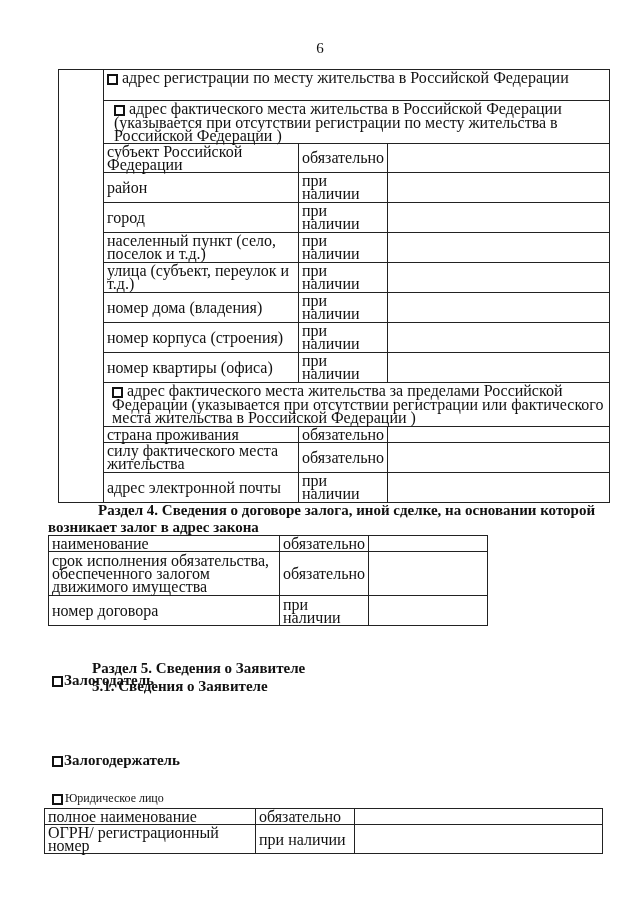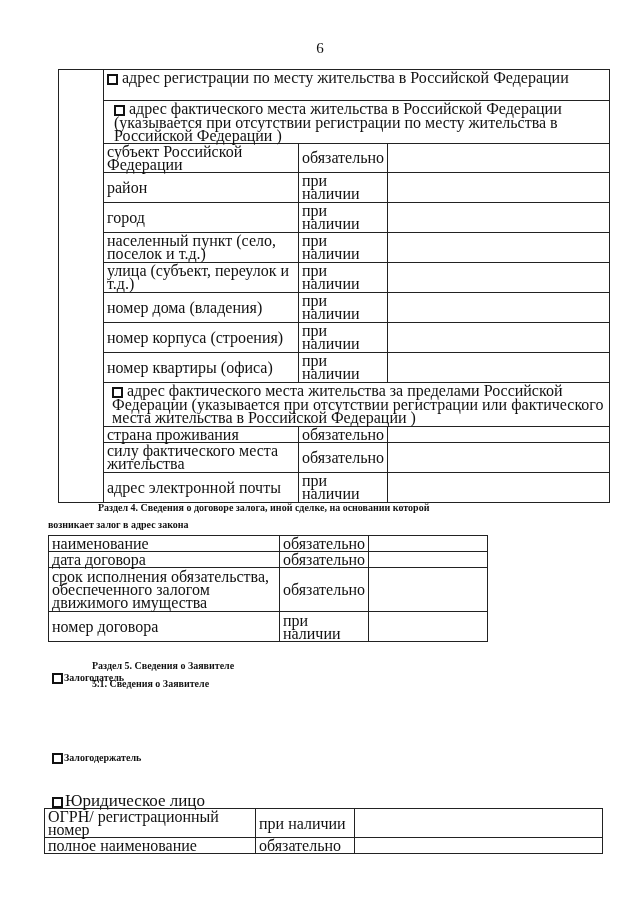--- a/index.html
+++ b/index.html
@@ -4,22 +4,22 @@
 <style>
   html, body { margin:0; padding:0; background:#fff; }
   body { width:640px; height:905px; position:relative; overflow:hidden;
          font-family:"Liberation Serif","DejaVu Serif",serif; color:#111; }
   .abs { position:absolute; }
   .pnum { left:0; width:640px; top:40px; text-align:center; font-size:15px; }
   table { border-collapse:collapse; font-size:16px; line-height:13px; }
   td { border:1px solid #222; padding:1px 3px; vertical-align:middle; }
   .cb { display:inline-block; width:11px; height:11px; border:2px solid #111; vertical-align:middle; margin-right:4px; box-sizing:border-box; }
   .t1 { left:58px; top:69px; width:552px; }
-  .h { font-weight:bold; font-size:10px; }
-  .bx { font-size:17px; }
+  .h { font-weight:bold; font-size:15px; }
+  .bx { font-size:12px; }
 </style>
 </head>
 <body>
 
 <div class="abs pnum">6</div>
 
 <table class="abs t1">
   <tbody>
       <tr style="height:31px">
     <td rowspan="14" style="width:38px"></td>
@@ -92,25 +92,20 @@
 <div class="abs h" style="left:98px;top:502px">Раздел 4. Сведения о договоре залога, иной сделке, на основании которой</div>
 <div class="abs h" style="left:48px;top:519px">возникает залог в адрес закона</div>
 
 <table class="abs" style="left:48px;top:535px;width:440px">
   <tbody>
       <tr>
         <td style="width:224px">наименование</td>
         <td style="width:68px">обязательно</td>
         <td></td>
       </tr>
-  <tr>
-        <td>дата договора</td>
-        <td>обязательно</td>
-        <td></td>
-      </tr>
   <tr style="height:44px">
         <td>срок исполнения обязательства, обеспеченного залогом движимого имущества</td>
         <td>обязательно</td>
         <td></td>
       </tr>
   <tr style="height:30px">
         <td>номер договора</td>
         <td>при наличии</td>
         <td></td>
       </tr>
@@ -119,24 +114,24 @@
 
 <div class="abs h" style="left:92px;top:660px">Раздел 5. Сведения о Заявителе</div>
 <div class="abs h" style="left:92px;top:678px">5.1. Сведения о Заявителе</div>
 
 <div class="abs h" style="left:52px;top:672px"><span class="cb" style="margin-right:1px"></span><span>Залогодатель</span></div>
 <div class="abs h" style="left:52px;top:752px"><span class="cb" style="margin-right:1px"></span><span>Залогодержатель</span></div>
 <div class="abs bx" style="left:52px;top:791px"><span class="cb" style="margin-right:2px"></span><span>Юридическое лицо</span></div>
 
 <table class="abs" style="left:44px;top:808px;width:559px">
   <tbody>
-      <tr style="height:20px">
+      <tr>
+        <td style="width:204px">полное наименование</td>
+        <td style="width:92px">обязательно</td>
+        <td></td>
+      </tr>
+  <tr style="height:20px">
         <td>ОГРН/ регистрационный номер</td>
         <td>при наличии</td>
-        <td></td>
-      </tr>
-  <tr>
-        <td style="width:204px">полное наименование</td>
-        <td style="width:92px">обязательно</td>
         <td></td>
       </tr>
 </tbody>
   </table>
 
 </body></html>

